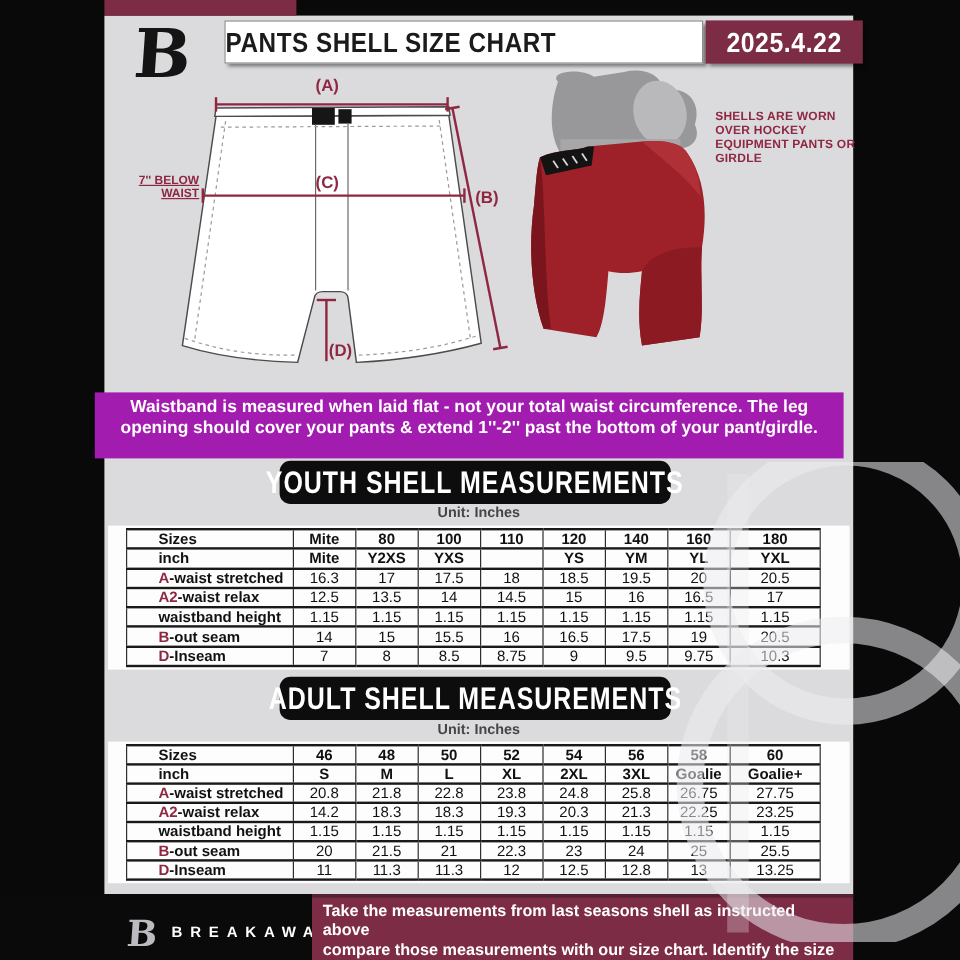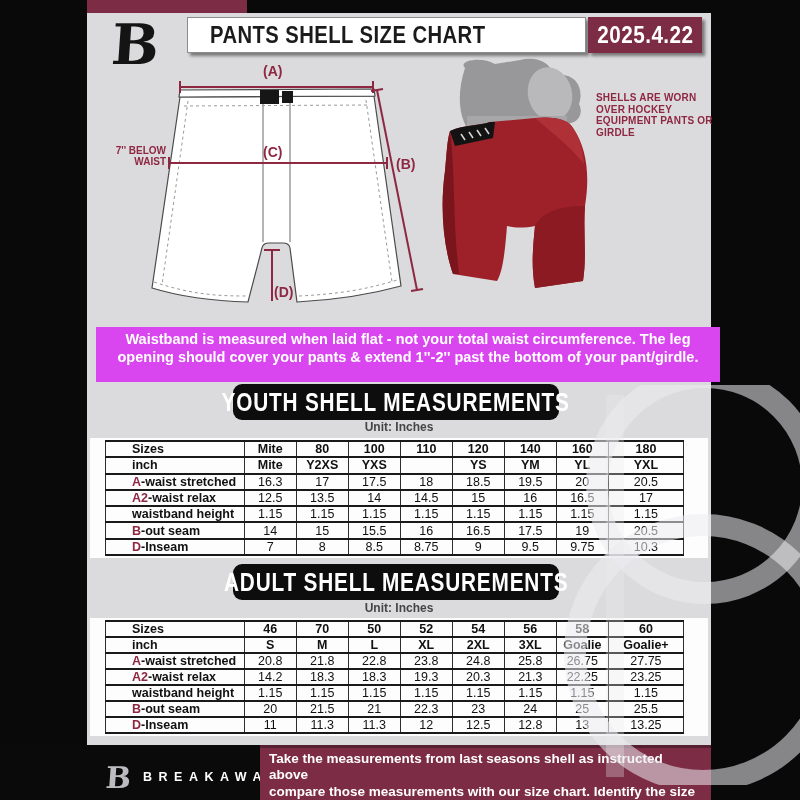--- a/index.html
+++ b/index.html
@@ -5,36 +5,36 @@
   html,body{margin:0;padding:0;background:#222;}
   .page{position:relative;width:800px;height:800px;background:#09090a;overflow:hidden;
         font-family:"Liberation Sans",sans-serif;}
   .abs{position:absolute;}
   
   .top-strip{left:87px;top:0;width:160px;height:13px;background:#7d2c45;}
   .content-bg{left:87px;top:13px;width:624px;height:732px;background:#dbdbdd;}
   .logo{left:106px;top:12px;width:60px;height:66px;}
   .title-bar{left:187px;top:17px;width:399px;height:36px;background:#ffffff;
              border:1px solid #8d8d8d;box-shadow:3px 3px 3px rgba(0,0,0,.45);
-             display:flex;align-items:center;padding-left:22px;box-sizing:border-box;}
+             display:flex;align-items:center;box-sizing:border-box;}
   .title-bar span{font-size:23px;font-weight:bold;color:#1b1b1b;white-space:nowrap;
              letter-spacing:.5px;transform:scaleX(.88);transform-origin:left center;}
-  .date-box{left:588px;top:17px;width:114px;height:36px;background:#7d2c45;
+  .date-box{left:588px;top:17px;width:131px;height:36px;background:#7d2c45;
             box-shadow:3px 3px 3px rgba(0,0,0,.45);display:flex;align-items:center;justify-content:center;}
   .date-box span{font-size:23px;font-weight:bold;color:#fff;letter-spacing:.5px;transform:scaleX(.9);}
   
   .diagram{left:100px;top:60px;width:340px;height:250px;}
   .dlabel{position:absolute;font-size:14px;font-weight:bold;color:#8e2742;}
   .waist-note{position:absolute;left:2px;top:85px;width:64px;text-align:right;
-              font-size:10px;line-height:11px;font-weight:bold;color:#8e2742;}
+              font-size:10px;line-height:11px;font-weight:bold;color:#8e2742;text-decoration:underline;}
   .photo{left:435px;top:56px;width:165px;height:250px;}
   .photo-caption{left:596px;top:92px;width:118px;font-size:10px;line-height:11.5px;
                  font-weight:bold;color:#8e2742;letter-spacing:.2px;}
   
-  .notice{left:96px;top:327px;width:624px;height:55px;background:#d946ef;color:#fff;
+  .notice{left:79px;top:327px;width:624px;height:55px;background:#a21caf;color:#fff;
           text-align:center;font-size:14.5px;font-weight:bold;line-height:17.5px;
           padding-top:4px;box-sizing:border-box;}
   
   .sec-header{width:326px;height:36px;background:#0d0d0d;border-radius:9px;
               display:flex;align-items:center;justify-content:center;}
   .sec-header span{color:#fff;font-size:26px;font-weight:bold;letter-spacing:1px;
               white-space:nowrap;transform:scaleX(.8);}
   .unit{left:87px;width:624px;text-align:center;font-size:12px;font-weight:bold;color:#454547;}
   
   .card{left:90px;width:618px;background:#fdfdfd;box-sizing:border-box;
@@ -254,21 +254,21 @@
         <col style="width:9%">
           <col style="width:9%">
           <col style="width:9%">
           <col style="width:9%">
         <col style="width:13%">
       </colgroup>
       <tbody>
           <tr class="hdr">
             <td class="lbl">Sizes</td>
             <td>46</td>
-            <td>70</td>
+            <td>48</td>
             <td>50</td>
             <td>52</td>
             <td>54</td>
             <td>56</td>
             <td>58</td>
             <td>60</td>
           </tr>
           <tr class="hdr">
             <td class="lbl">inch</td>
             <td>S</td>

